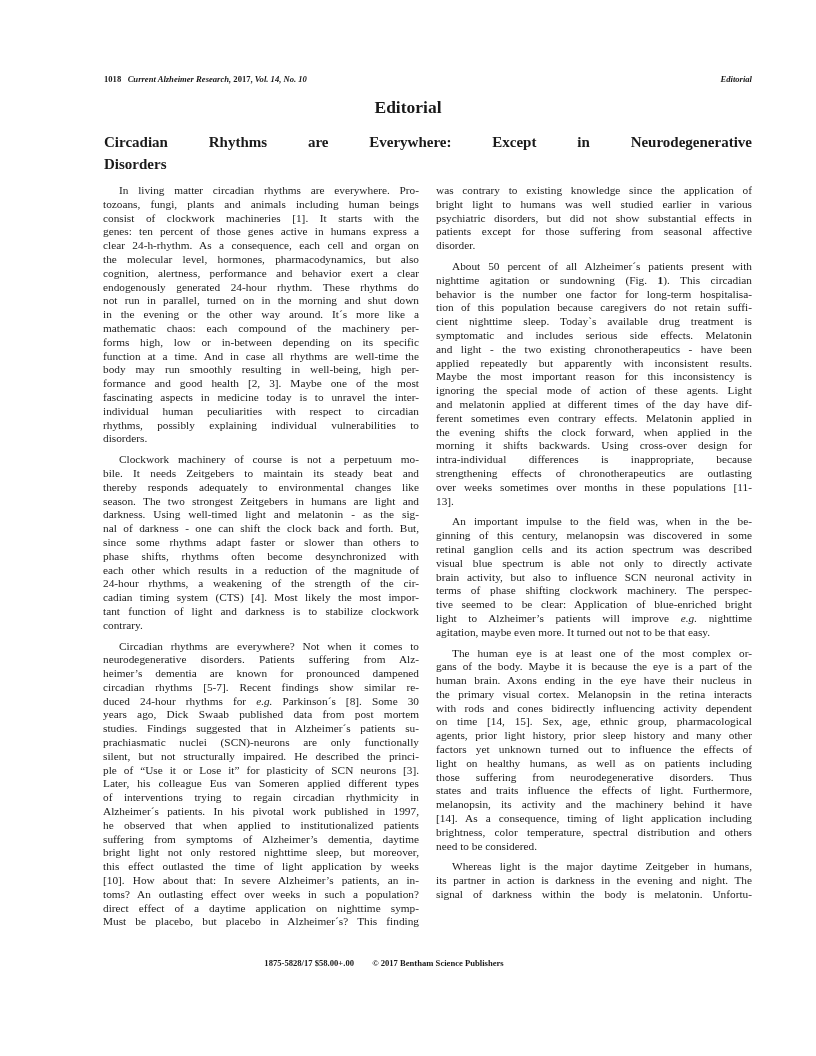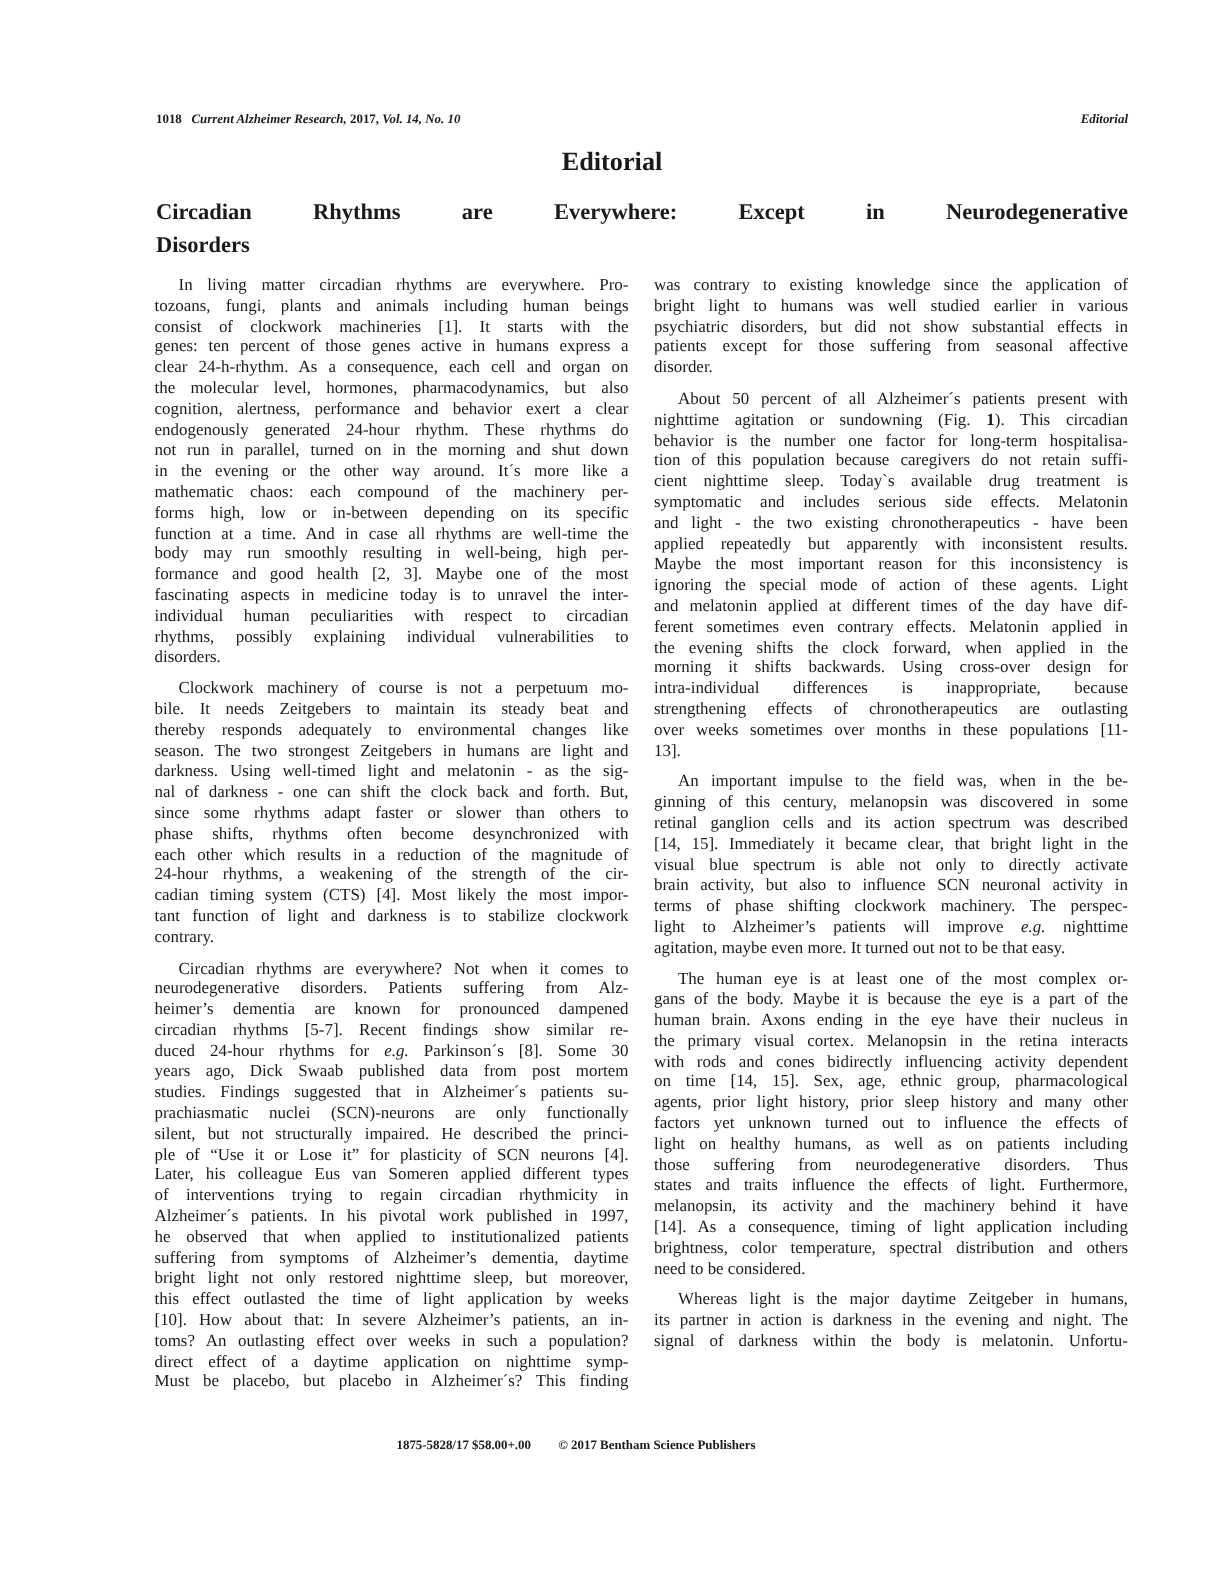--- a/index.html
+++ b/index.html
@@ -87,21 +87,21 @@
     <div class="para">
       <span class="ln indent">Circadian rhythms are everywhere? Not when it comes to</span>
       <span class="ln">neurodegenerative disorders. Patients suffering from Alz-</span>
       <span class="ln">heimer’s dementia are known for pronounced dampened</span>
       <span class="ln">circadian rhythms [5-7]. Recent findings show similar re-</span>
       <span class="ln">duced 24-hour rhythms for <i>e.g.</i> Parkinson´s [8]. Some 30</span>
       <span class="ln">years ago, Dick Swaab published data from post mortem</span>
       <span class="ln">studies. Findings suggested that in Alzheimer´s patients su-</span>
       <span class="ln">prachiasmatic nuclei (SCN)-neurons are only functionally</span>
       <span class="ln">silent, but not structurally impaired. He described the princi-</span>
-      <span class="ln">ple of “Use it or Lose it” for plasticity of SCN neurons [4].</span>
+      <span class="ln">ple of “Use it or Lose it” for plasticity of SCN neurons [3].</span>
       <span class="ln">Later, his colleague Eus van Someren applied different types</span>
       <span class="ln">of interventions trying to regain circadian rhythmicity in</span>
       <span class="ln">Alzheimer´s patients. In his pivotal work published in 1997,</span>
       <span class="ln">he observed that when applied to institutionalized patients</span>
       <span class="ln">suffering from symptoms of Alzheimer’s dementia, daytime</span>
       <span class="ln">bright light not only restored nighttime sleep, but moreover,</span>
       <span class="ln">this effect outlasted the time of light application by weeks</span>
       <span class="ln">[10]. How about that: In severe Alzheimer’s patients, an in-</span>
       <span class="ln">toms? An outlasting effect over weeks in such a population?</span>
       <span class="ln">direct effect of a daytime application on nighttime symp-</span>
@@ -133,24 +133,24 @@
       <span class="ln">morning it shifts backwards. Using cross-over design for</span>
       <span class="ln">intra-individual differences is inappropriate, because</span>
       <span class="ln">strengthening effects of chronotherapeutics are outlasting</span>
       <span class="ln">over weeks sometimes over months in these populations [11-</span>
       <span class="ln last">13].</span>
     </div>
     <div class="para">
       <span class="ln indent">An important impulse to the field was, when in the be-</span>
       <span class="ln">ginning of this century, melanopsin was discovered in some</span>
       <span class="ln">retinal ganglion cells and its action spectrum was described</span>
-      <span class="ln">[14, 15]. Immediately it became clear, that bright light in the</span>
       <span class="ln">visual blue spectrum is able not only to directly activate</span>
       <span class="ln">brain activity, but also to influence SCN neuronal activity in</span>
       <span class="ln">terms of phase shifting clockwork machinery. The perspec-</span>
+      <span class="ln">tive seemed to be clear: Application of blue-enriched bright</span>
       <span class="ln">light to Alzheimer’s patients will improve <i>e.g.</i> nighttime</span>
       <span class="ln last">agitation, maybe even more. It turned out not to be that easy.</span>
     </div>
     <div class="para">
       <span class="ln indent">The human eye is at least one of the most complex or-</span>
       <span class="ln">gans of the body. Maybe it is because the eye is a part of the</span>
       <span class="ln">human brain. Axons ending in the eye have their nucleus in</span>
       <span class="ln">the primary visual cortex. Melanopsin in the retina interacts</span>
       <span class="ln">with rods and cones bidirectly influencing activity dependent</span>
       <span class="ln">on time [14, 15]. Sex, age, ethnic group, pharmacological</span>

